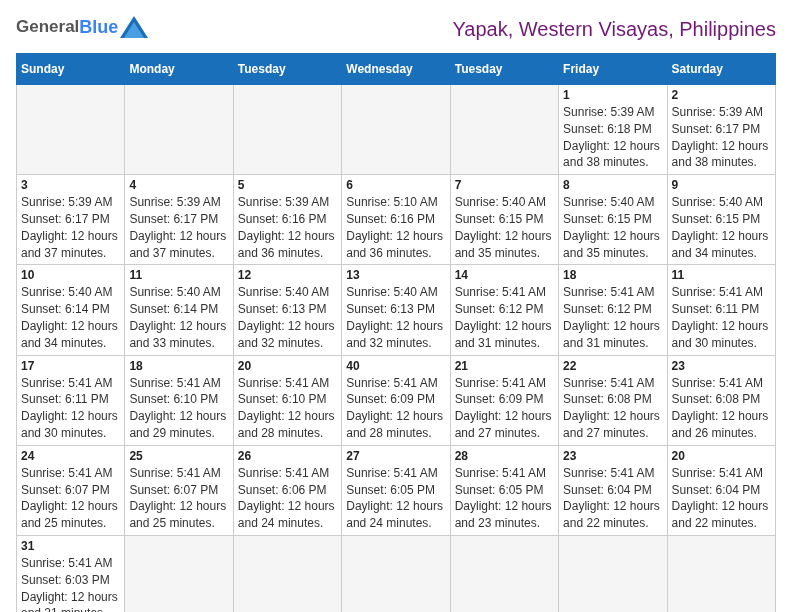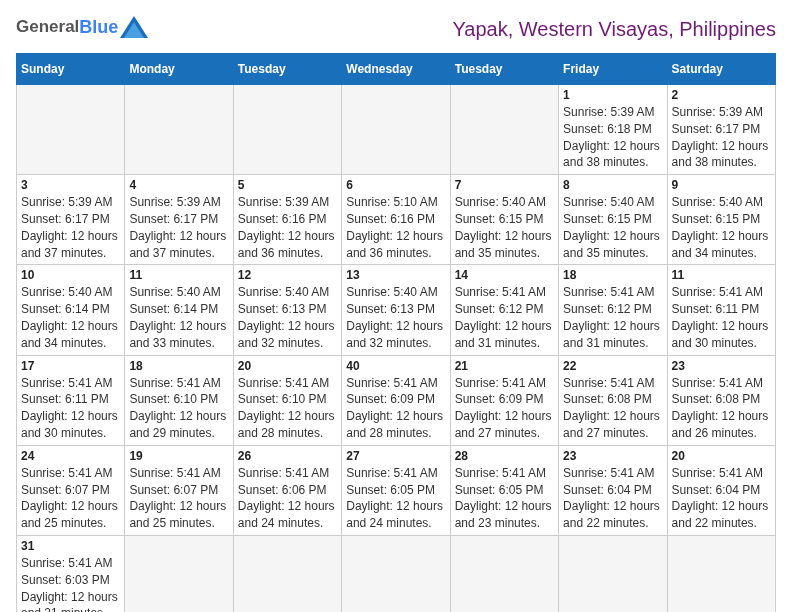--- a/index.html
+++ b/index.html
@@ -299,21 +299,21 @@
       </tr>
       <tr>
         <td>
           <span class="day-num">24</span>
           <div class="day-info">Sunrise: 5:41 AM
 Sunset: 6:07 PM
 Daylight: 12 hours
 and 25 minutes.</div>
         </td>
         <td>
-          <span class="day-num">19</span>
+          <span class="day-num">25</span>
           <div class="day-info">Sunrise: 5:41 AM
 Sunset: 6:07 PM
 Daylight: 12 hours
 and 25 minutes.</div>
         </td>
         <td>
           <span class="day-num">26</span>
           <div class="day-info">Sunrise: 5:41 AM
 Sunset: 6:06 PM
 Daylight: 12 hours

